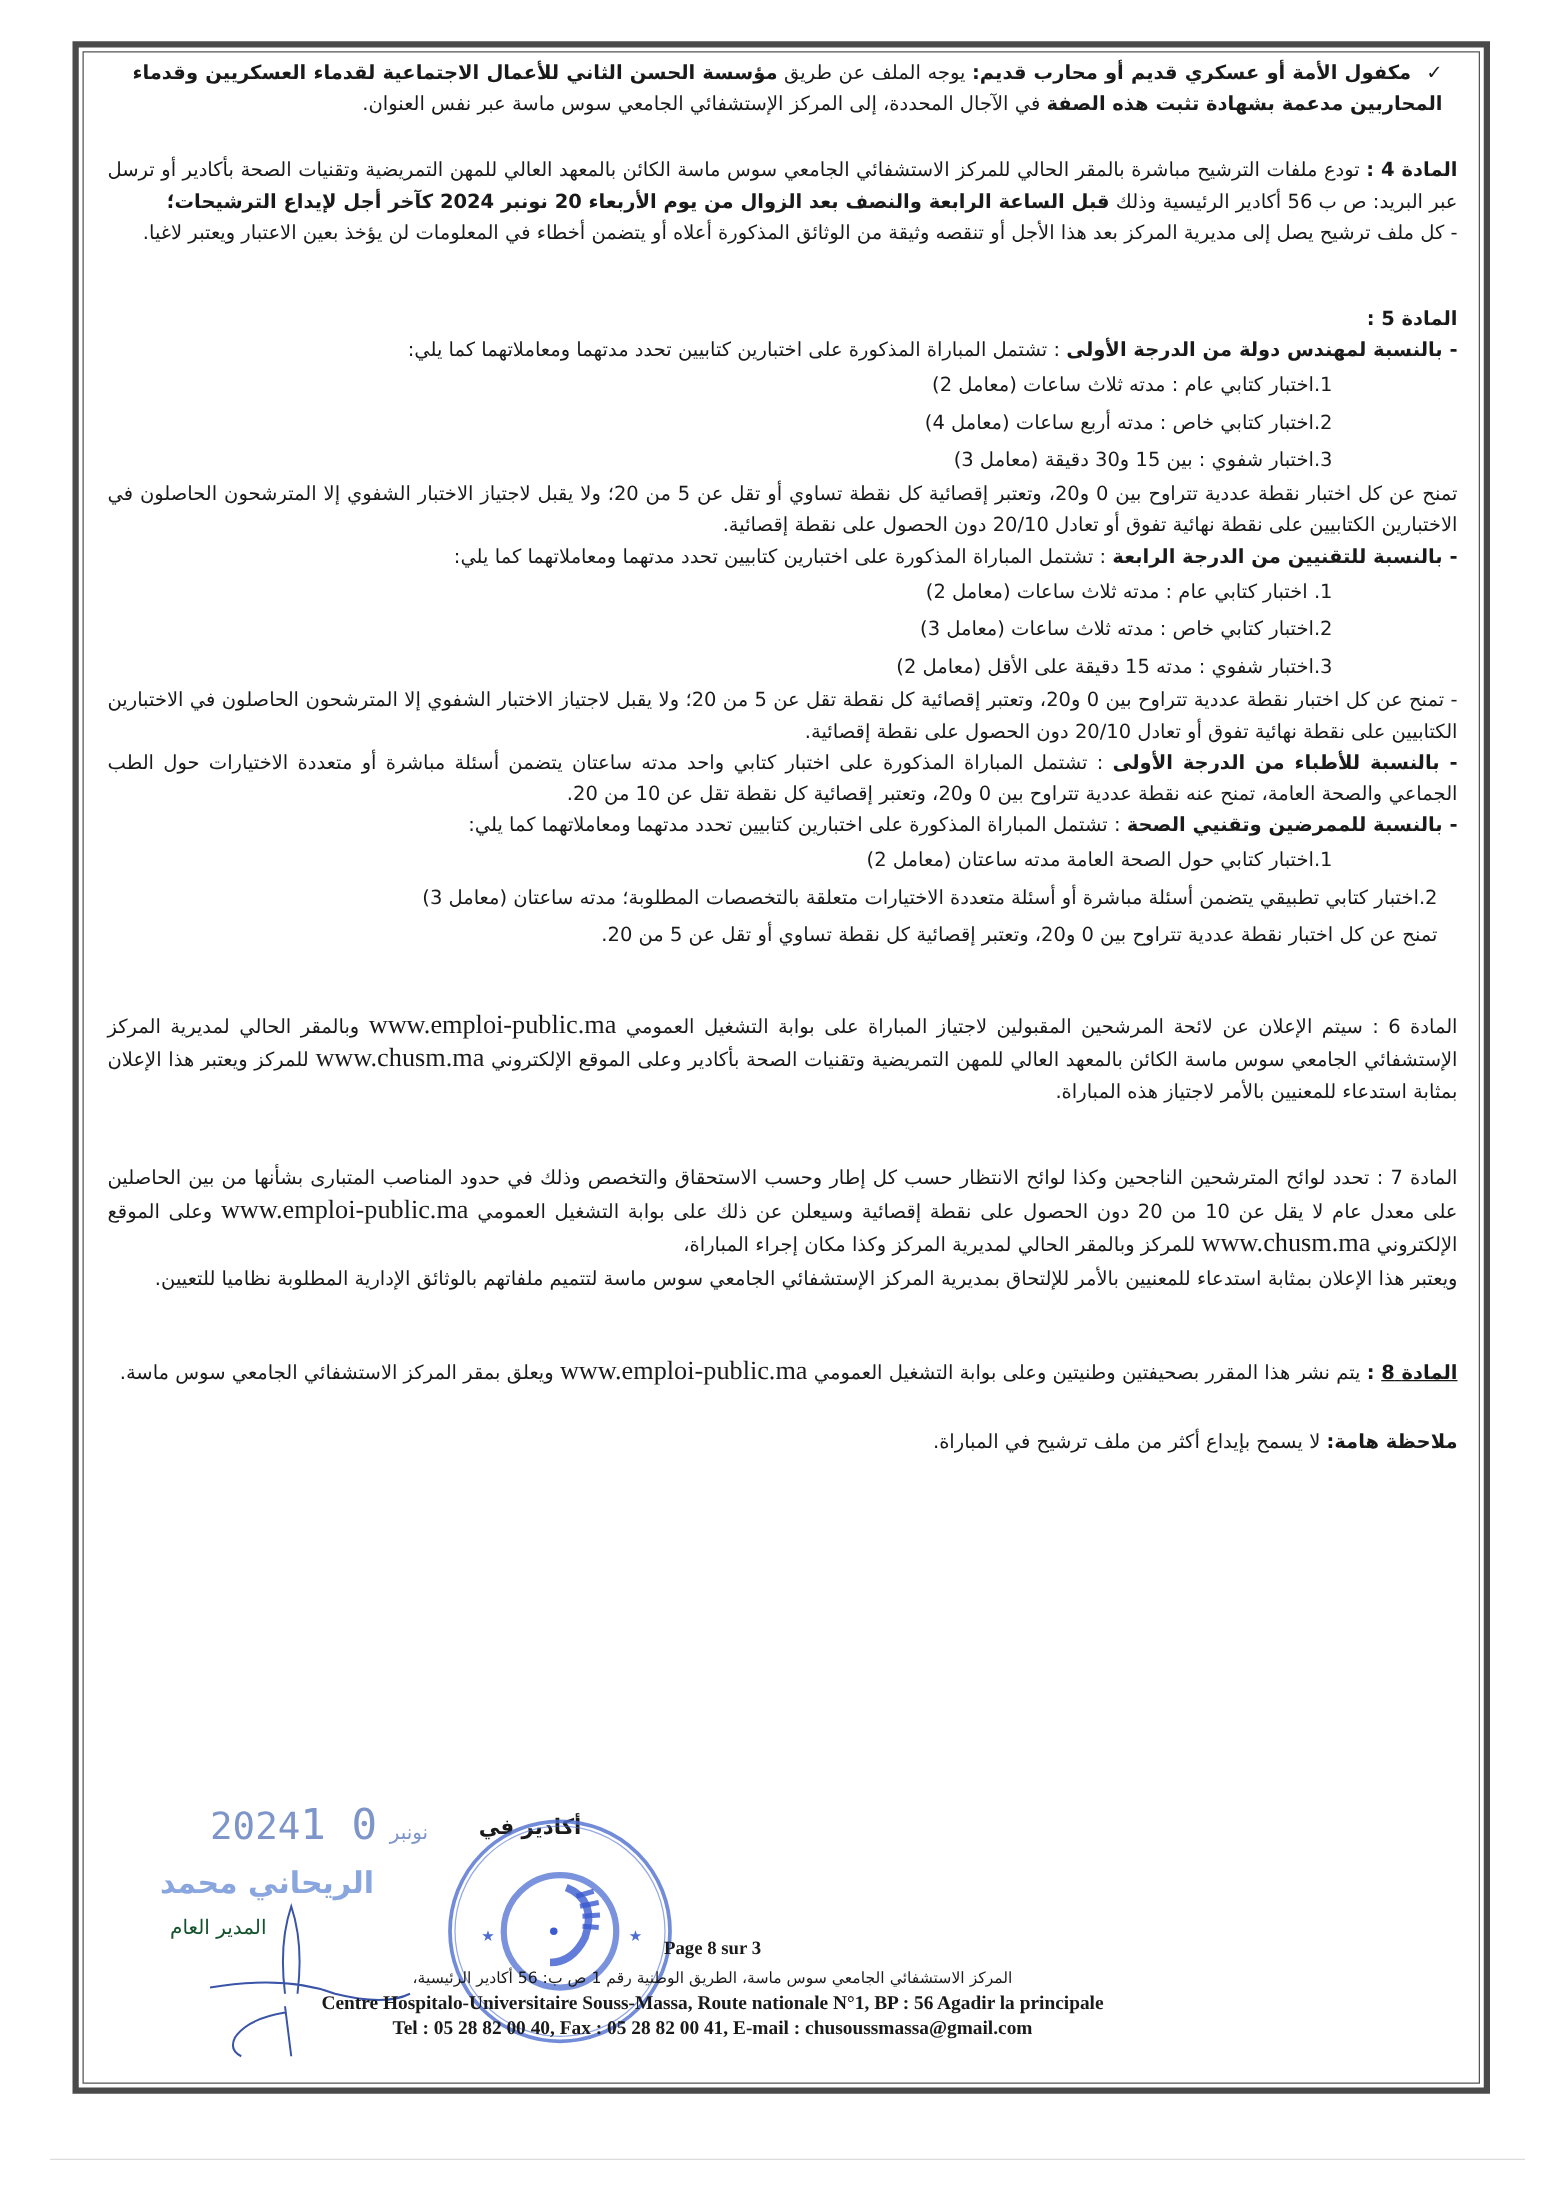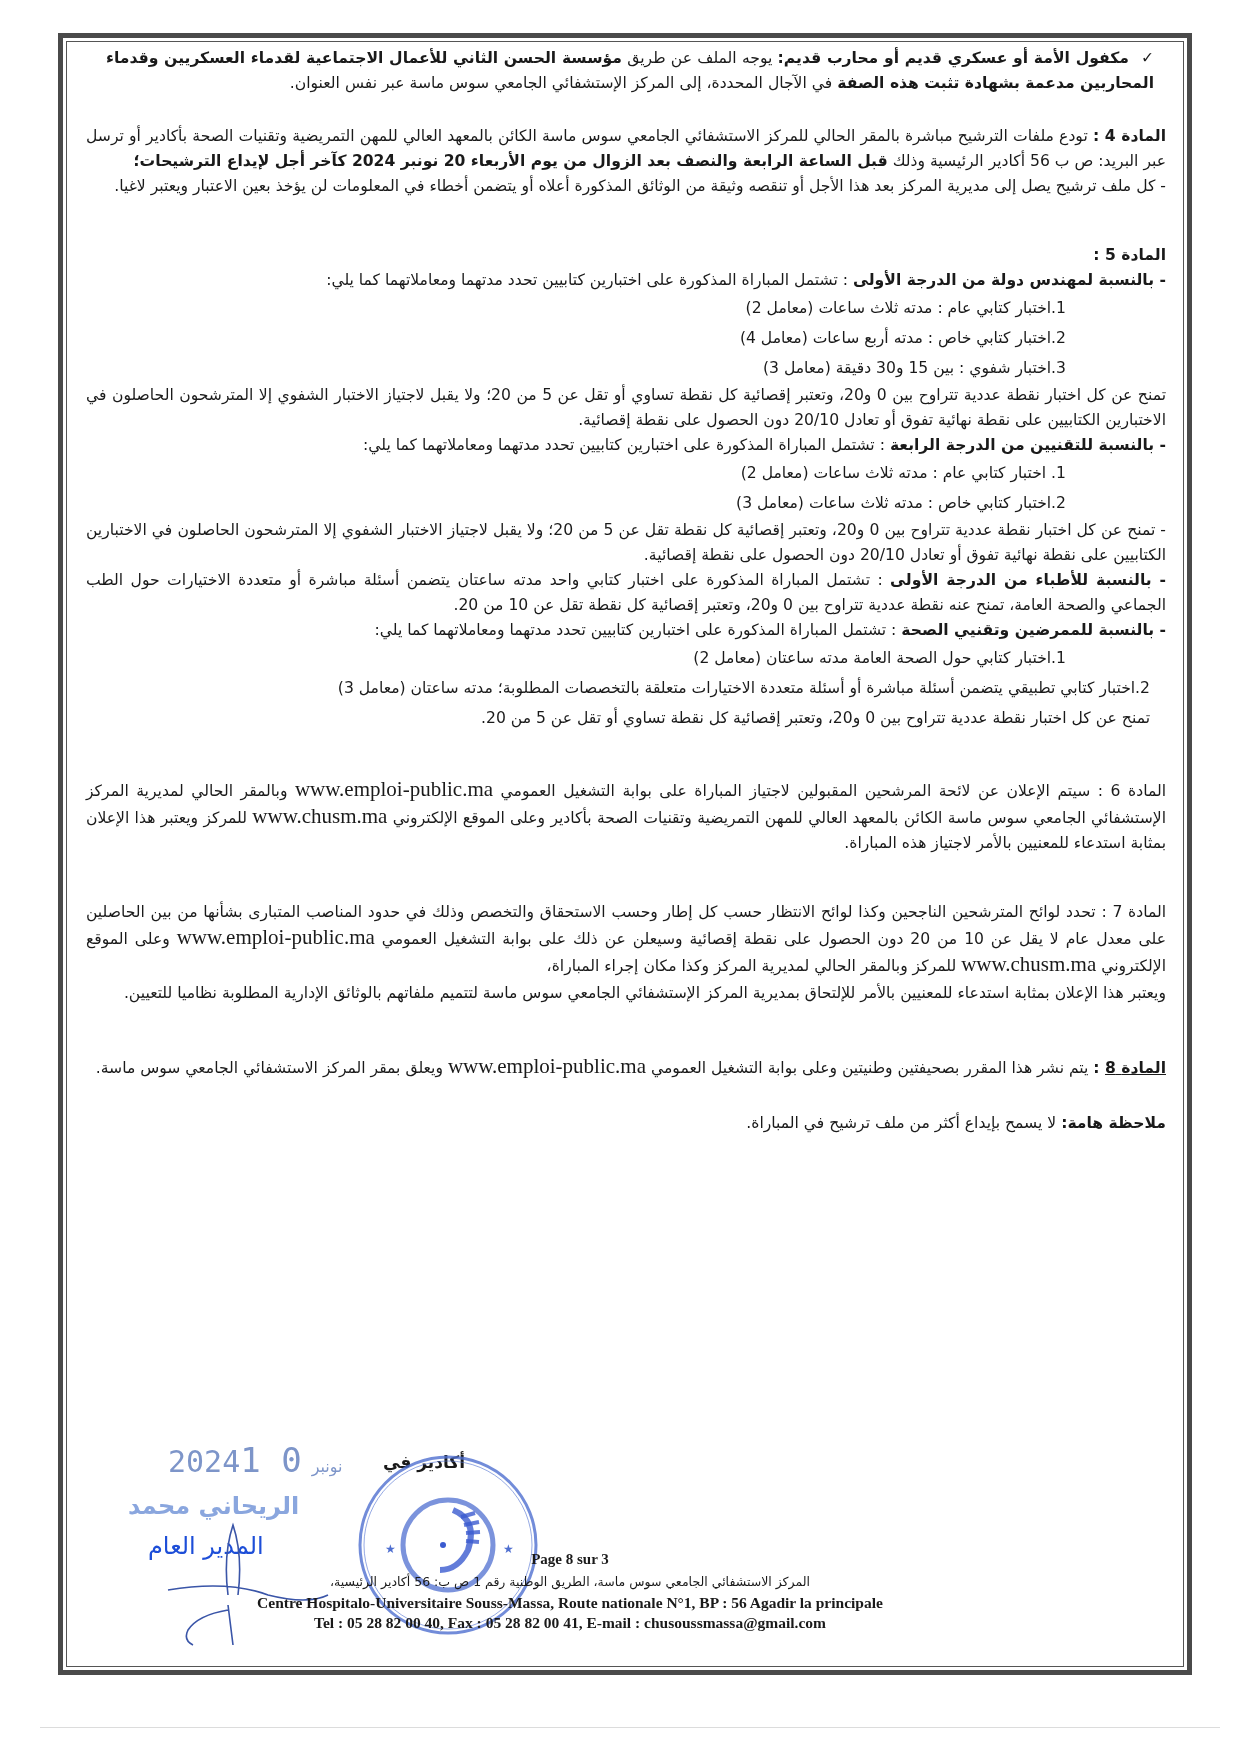--- a/index.html
+++ b/index.html
@@ -19,21 +19,21 @@
   .item { padding-right: 100px; line-height: 30px; }
   .ind { padding-right: 16px; }
   .ltr { direction: ltr; unicode-bidi: embed; font-family: "Liberation Serif", serif; font-size: 21px; }
   .check { display: inline-block; margin-left: 12px; }
   .stamp-area { position: absolute; left: 100px; top: 1440px; width: 600px; height: 200px; margin-left: 28px; }
   .date-stamp { position: absolute; left: 40px; top: 0px; color: #7d95c9; font-size: 30px;
                 font-family: "DejaVu Sans Mono", monospace; direction: ltr; letter-spacing: 1px; }
   .date-month { font-size: 16px; font-family: "DejaVu Sans", sans-serif; margin: 0 10px; }
   .agadir { position: absolute; left: 255px; top: 12px; font-weight: bold; font-size: 17px; direction: rtl; color:#1a1a1a; }
   .sig-name { position: absolute; left: 0px; top: 52px; color: #8aa6de; font-size: 24px; font-weight: bold; direction: rtl; }
-  .sig-title { position: absolute; left: 20px; top: 92px; color: #1d4ed8; font-size: 24px; direction: rtl; }
+  .sig-title { position: absolute; left: 8px; top: 92px; color: #14532d; font-size: 16px; direction: rtl; }
   .seal { position: absolute; left: 215px; top: 5px; }
   .footer { position: absolute; left: 160px; width: 820px; text-align: center; }
   .page-num { top: 1551px; font-family: "Liberation Serif", serif; font-weight: bold; font-size: 15px; }
   .foot-ar { top: 1574px; font-size: 12.5px; direction: rtl; }
   .foot-fr { top: 1594px; font-family: "Liberation Serif", serif; font-weight: bold; font-size: 15.5px; }
   .foot-tel { top: 1614px; font-family: "Liberation Serif", serif; font-weight: bold; font-size: 15.5px; }
   .bottom-rule { position: absolute; left: 40px; top: 1727px; width: 1180px; height: 1px; background: #dcdcdc; }
 </style>
 </head>
 <body>
@@ -67,20 +67,21 @@
       <p class="p item">1.اختبار كتابي عام : مدته ثلاث ساعات (معامل 2)</p>
       <p class="p item">2.اختبار كتابي خاص : مدته أربع ساعات (معامل 4)</p>
       <p class="p item">3.اختبار شفوي : بين 15 و30 دقيقة  (معامل 3)</p>
       <p class="p">تمنح عن كل اختبار نقطة عددية تتراوح بين 0 و20، وتعتبر إقصائية كل نقطة تساوي أو تقل عن 5 من 20؛ ولا يقبل لاجتياز الاختبار الشفوي إلا المترشحون الحاصلون في الاختبارين الكتابيين على نقطة نهائية تفوق أو تعادل 20/10 دون الحصول على نقطة إقصائية.</p>
     </div>
 
     <div>
       <p class="p"><span class="b">- بالنسبة للتقنيين من الدرجة الرابعة</span><span> : تشتمل المباراة المذكورة على اختبارين كتابيين تحدد مدتهما ومعاملاتهما كما يلي:</span></p>
       <p class="p item">1.  اختبار كتابي عام : مدته ثلاث ساعات (معامل 2)</p>
       <p class="p item">2.اختبار كتابي خاص : مدته ثلاث ساعات (معامل 3)</p>
+      <p class="p item">3.اختبار شفوي : مدته 15 دقيقة على الأقل  (معامل 2)</p>
       <p class="p">- تمنح عن كل اختبار نقطة عددية تتراوح بين 0 و20، وتعتبر إقصائية كل نقطة تقل عن 5 من 20؛ ولا يقبل لاجتياز الاختبار الشفوي إلا المترشحون الحاصلون في الاختبارين الكتابيين على نقطة نهائية تفوق أو تعادل 20/10 دون الحصول على نقطة إقصائية.</p>
     </div>
 
     <div>
       <p class="p"><span class="b">- بالنسبة للأطباء من الدرجة الأولى</span><span> : تشتمل المباراة المذكورة على اختبار كتابي واحد مدته ساعتان يتضمن أسئلة مباشرة أو متعددة الاختيارات حول الطب الجماعي والصحة العامة، تمنح عنه نقطة عددية تتراوح بين 0 و20، وتعتبر إقصائية كل نقطة تقل عن 10 من 20.</span></p>
     </div>
 
     <div>
       <p class="p"><span class="b">- بالنسبة للممرضين وتقنيي الصحة</span><span> : تشتمل المباراة المذكورة على اختبارين كتابيين تحدد مدتهما ومعاملاتهما كما يلي:</span></p>
       <p class="p item">1.اختبار كتابي حول الصحة العامة مدته ساعتان (معامل 2)</p>

